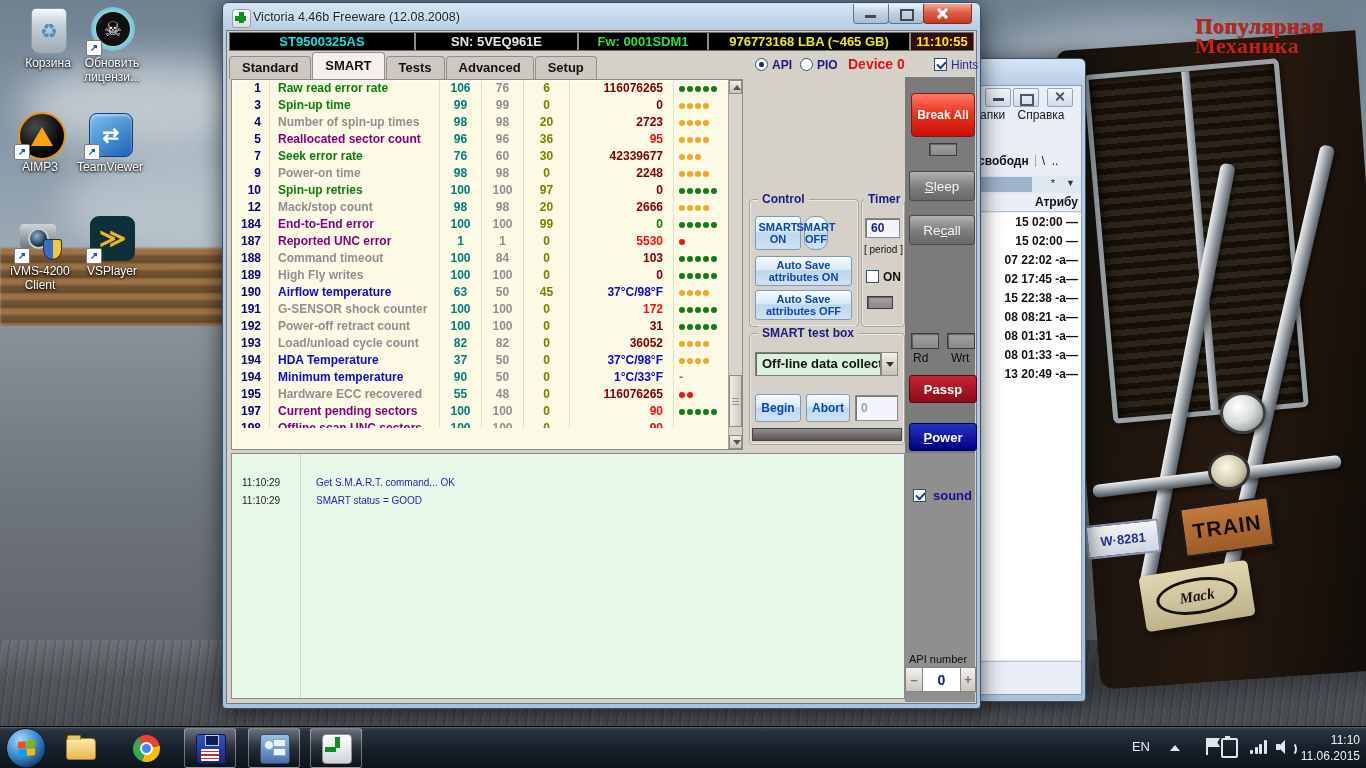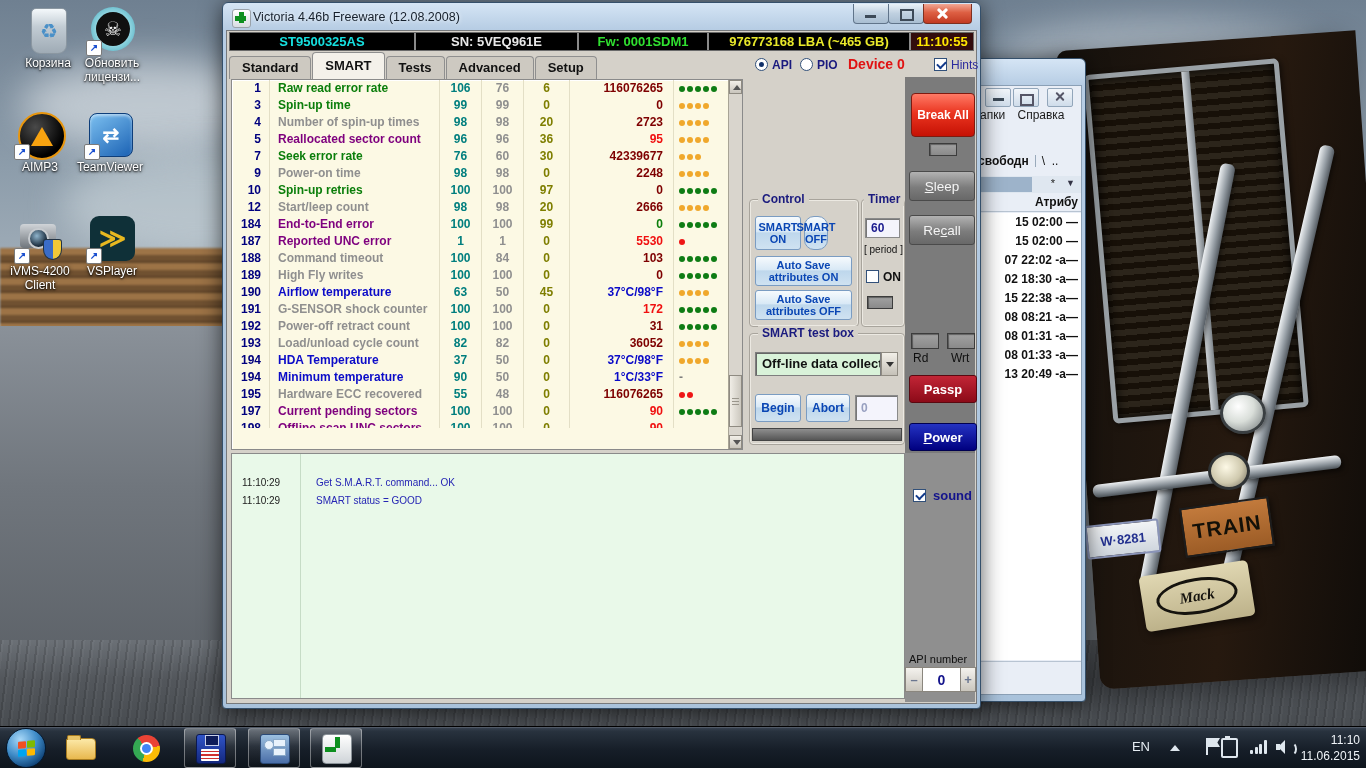--- a/index.html
+++ b/index.html
@@ -281,20 +281,24 @@
     <div class="t-tube2"></div>
     <div class="t-tube3"></div>
     <div class="t-lamp1"></div>
     <div class="t-lamp2"></div>
     <div class="t-sign">TRAIN</div>
     <div class="t-plate">W·8281</div>
     <div class="t-flap">
       <div class="t-oval">Mack</div>
     </div>
   </div>
+  <div class="pm-logo">
+    <div>Популярная</div>
+    <div>Механика</div>
+  </div>
 
   <div class="dicon" style="left:2px;top:6px;">
     <div class="art">
         <div class="i-trash">♻</div>
       </div>
     <div class="dlabel">Корзина</div>
   </div>
   <div class="dicon" style="left:66px;top:6px;">
     <div class="art">
         <div class="i-skull-o"></div>
@@ -358,21 +362,21 @@
       <div class="fm-path">
         <div class="fill"></div>
         <span class="star">*</span>
         <span class="dd">▼</span>
       </div>
       <div class="fm-header">Атрибу</div>
       <div class="fm-list">
           <div class="fmrow">15 02:00 —</div>
           <div class="fmrow">15 02:00 —</div>
           <div class="fmrow">07 22:02 -a—</div>
-          <div class="fmrow">02 18:30 -a—</div>
+          <div class="fmrow">02 17:45 -a—</div>
           <div class="fmrow">15 22:38 -a—</div>
           <div class="fmrow">08 08:21 -a—</div>
           <div class="fmrow">08 01:31 -a—</div>
           <div class="fmrow">08 01:33 -a—</div>
           <div class="fmrow">13 20:49 -a—</div>
         </div>
       <div class="fm-status"></div>
     </div>
   </div>
 
@@ -510,21 +514,21 @@
             <div class="c health">
               <span class="dot5 g"></span>
               <span class="dot5 g"></span>
               <span class="dot5 g"></span>
               <span class="dot5 g"></span>
               <span class="dot5 g"></span>
             </div>
           </div>
           <div class="trow">
             <div class="c id">12</div>
-            <div class="c name gray">Start/leep count</div>
+            <div class="c name gray">Mack/stop count</div>
             <div class="c val">98</div>
             <div class="c wrst">98</div>
             <div class="c tresh">20</div>
             <div class="c raw maroon">2666</div>
             <div class="c health">
               <span class="dot5 o"></span>
               <span class="dot5 o"></span>
               <span class="dot5 o"></span>
               <span class="dot5 o"></span>
             </div>

